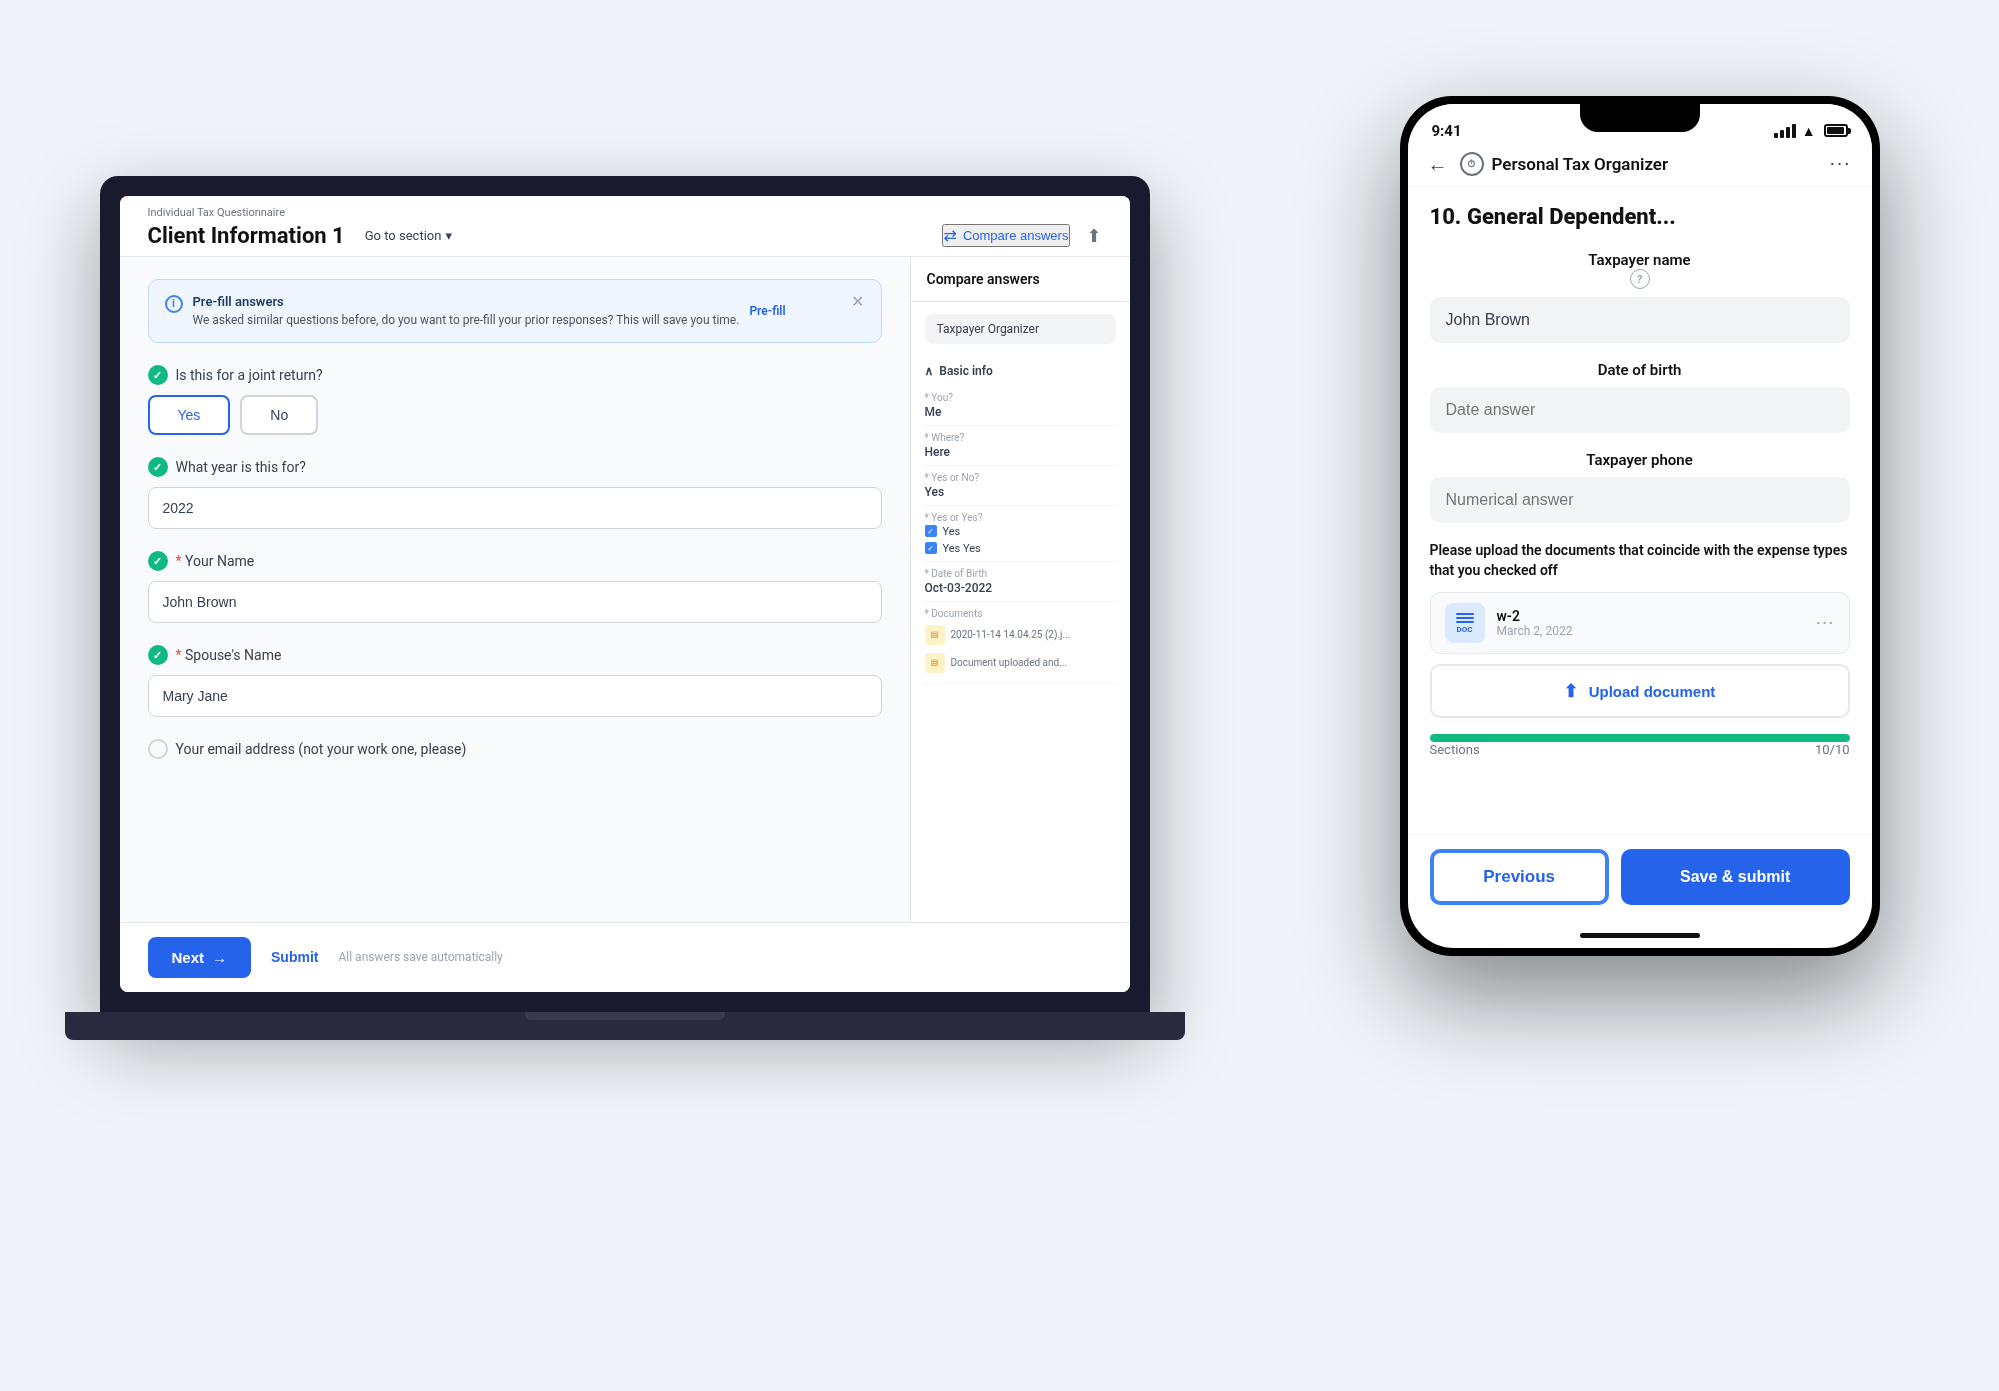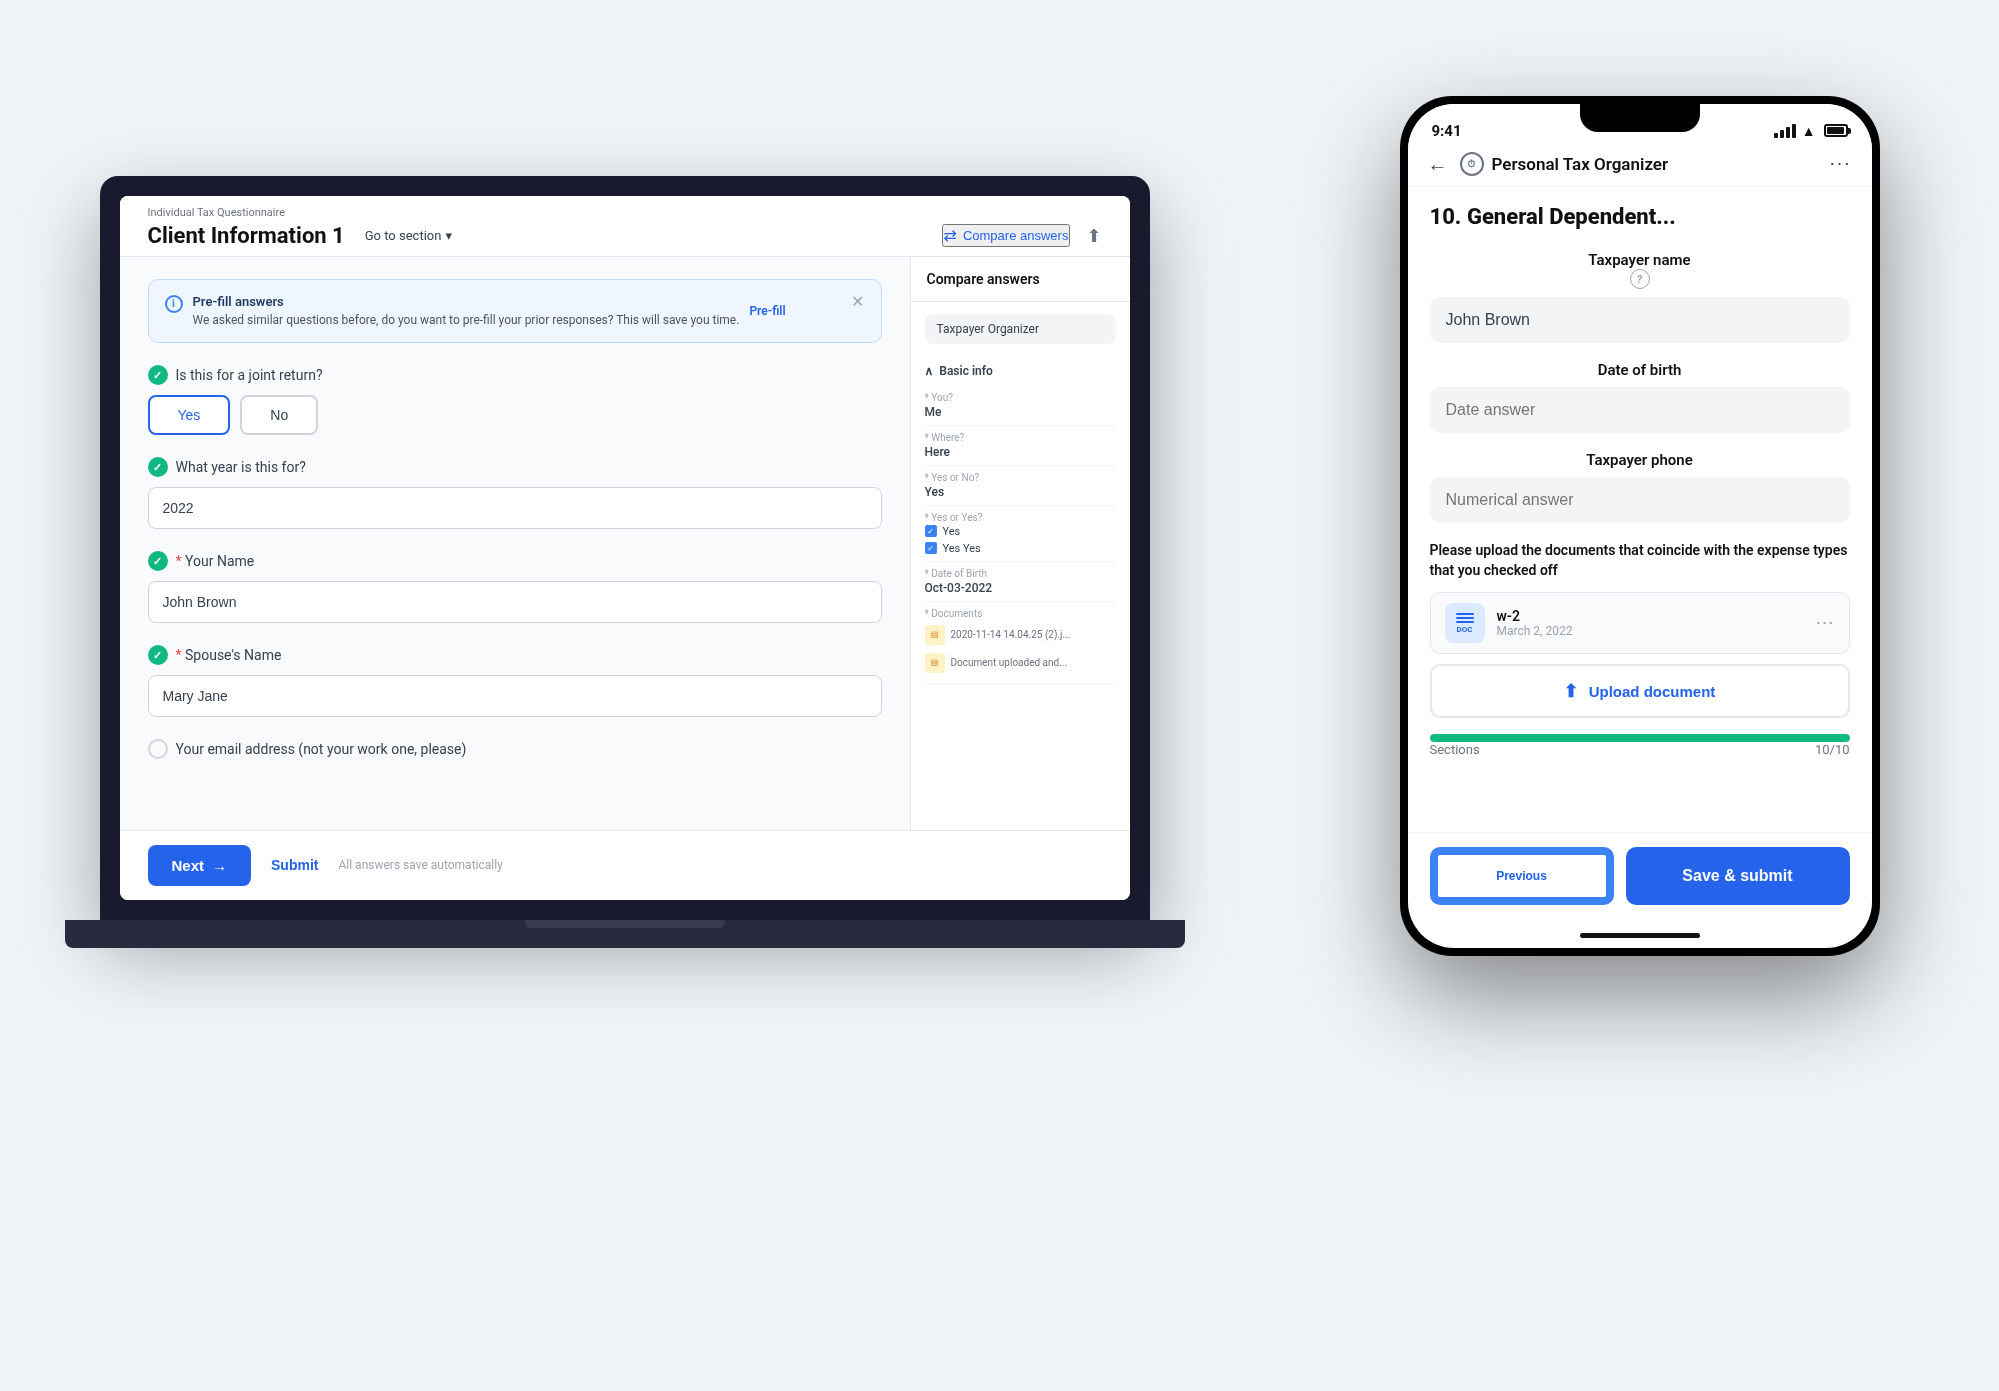--- a/index.html
+++ b/index.html
@@ -30,21 +30,21 @@
       left: 0;
       top: 80px;
       width: 1050px;
       height: 950px;
     }
 
     .laptop-body {
       background: #1a1a2e;
       border-radius: 18px 18px 0 0;
       width: 1050px;
-      height: 744px;
+      height: 836px;
       padding: 20px;
       box-shadow: 0 30px 80px rgba(0,0,0,0.35);
       position: relative;
       overflow: hidden;
     }
 
     .laptop-screen {
       background: #fff;
       border-radius: 8px;
       width: 100%;
@@ -747,24 +747,24 @@
     .phone-footer {
       padding: 14px 22px 20px;
       display: flex;
       gap: 12px;
       border-top: 1px solid #f3f4f6;
     }
 
     .prev-btn {
       flex: 1;
       background: #fff;
-      border: 8px solid #3b82f6;
+      border: 4px solid #3b82f6;
       border-radius: 10px;
       padding: 14px;
-      font-size: 12px;
+      font-size: 17px;
       font-weight: 600;
       color: #2563eb;
       cursor: pointer;
     }
 
     .save-submit-btn {
       flex: 1.4;
       background: #2563eb;
       border: none;
       border-radius: 10px;

